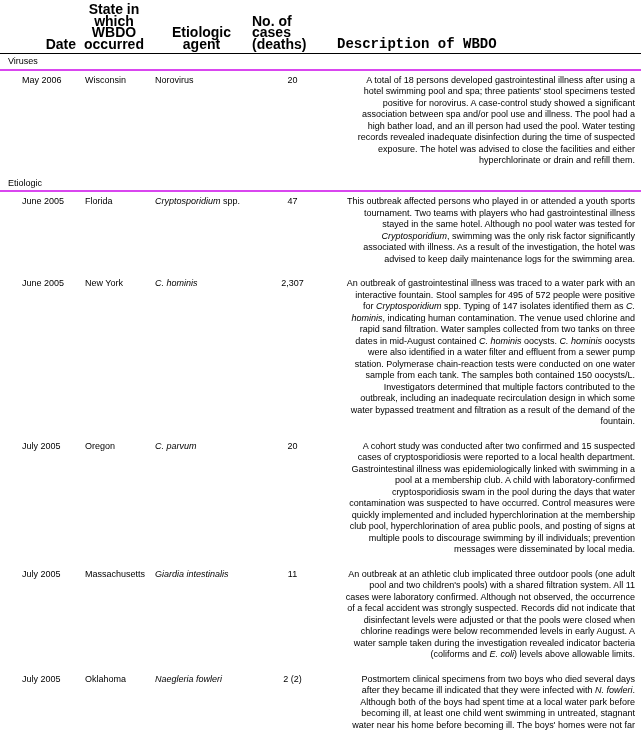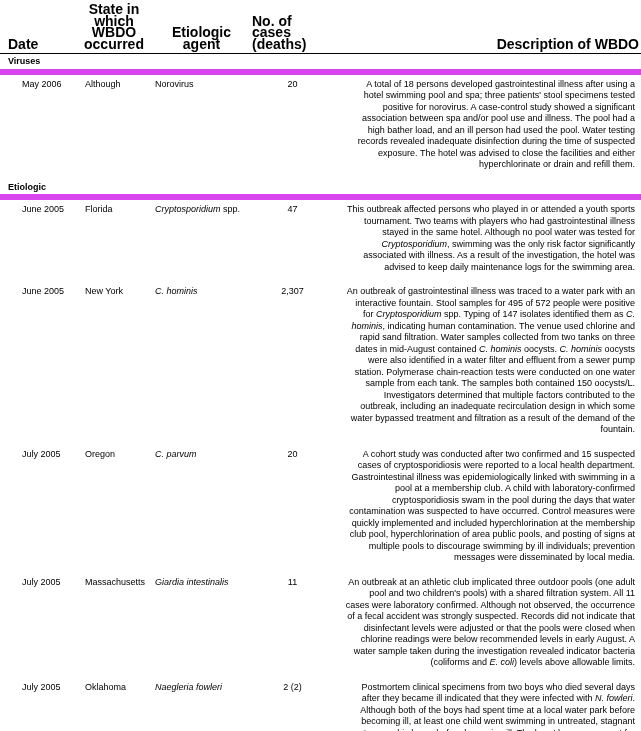--- a/index.html
+++ b/index.html
@@ -30,30 +30,30 @@
   col.c5 { width: 306px; }
 
   thead th {
     font-weight: bold;
     font-size: 14px;
     vertical-align: bottom;
     padding: 0 2px 3px 2px;
     border-bottom: 1px solid #000;
     white-space: pre-line;
   }
-  th.h-date  { text-align: left;  padding-left: 8px; }
+  th.h-date  { text-align: right;  padding-left: 8px; }
   th.h-state { text-align: center; }
   th.h-agent { text-align: center;  padding-left: 5px; }
   th.h-cases { text-align: left; }
-  th.h-desc  { text-align: right; }
+  th.h-desc  { text-align: left; font-family: Liberation Mono, monospace; }
 
   tr.section td {
-    font-weight: bold;
+    font-weight: normal;
     padding: 2px 0 1px 8px;
-    border-bottom: 6px solid #d946ef;
+    border-bottom: 2px solid #d946ef;
     border-radius: 7px;
   }
   tbody td {
     vertical-align: top;
     padding-top: 4px;
     padding-bottom: 9px;
   }
   td.c-date  { padding-left: 22px;  padding-right: 2px; }
   td.c-state { padding-left: 7px;  padding-right: 2px; }
   td.c-agent { padding-left: 5px;  padding-right: 2px; }
@@ -87,21 +87,21 @@
         <th class="h-desc">Description of WBDO</th>
       </tr>
     </thead>
     <tbody>
 
       <tr class="section">
         <td colspan="5">Viruses</td>
       </tr>
       <tr>
         <td class="c-date">May 2006</td>
-        <td class="c-state">Although</td>
+        <td class="c-state">Wisconsin</td>
         <td class="c-agent">Norovirus</td>
         <td class="c-cases">20</td>
         <td class="c-desc">A total of 18 persons developed gastrointestinal illness after using a hotel swimming pool and spa; three patients' stool specimens tested positive for norovirus. A case-control study showed a significant association between spa and/or pool use and illness. The pool had a high bather load, and an ill person had used the pool. Water testing records revealed inadequate disinfection during the time of suspected exposure. The hotel was advised to close the facilities and either hyperchlorinate or drain and refill them.</td>
       </tr>
 
       <tr class="section">
         <td colspan="5">Etiologic</td>
       </tr>
       <tr>
         <td class="c-date">June 2005</td>

